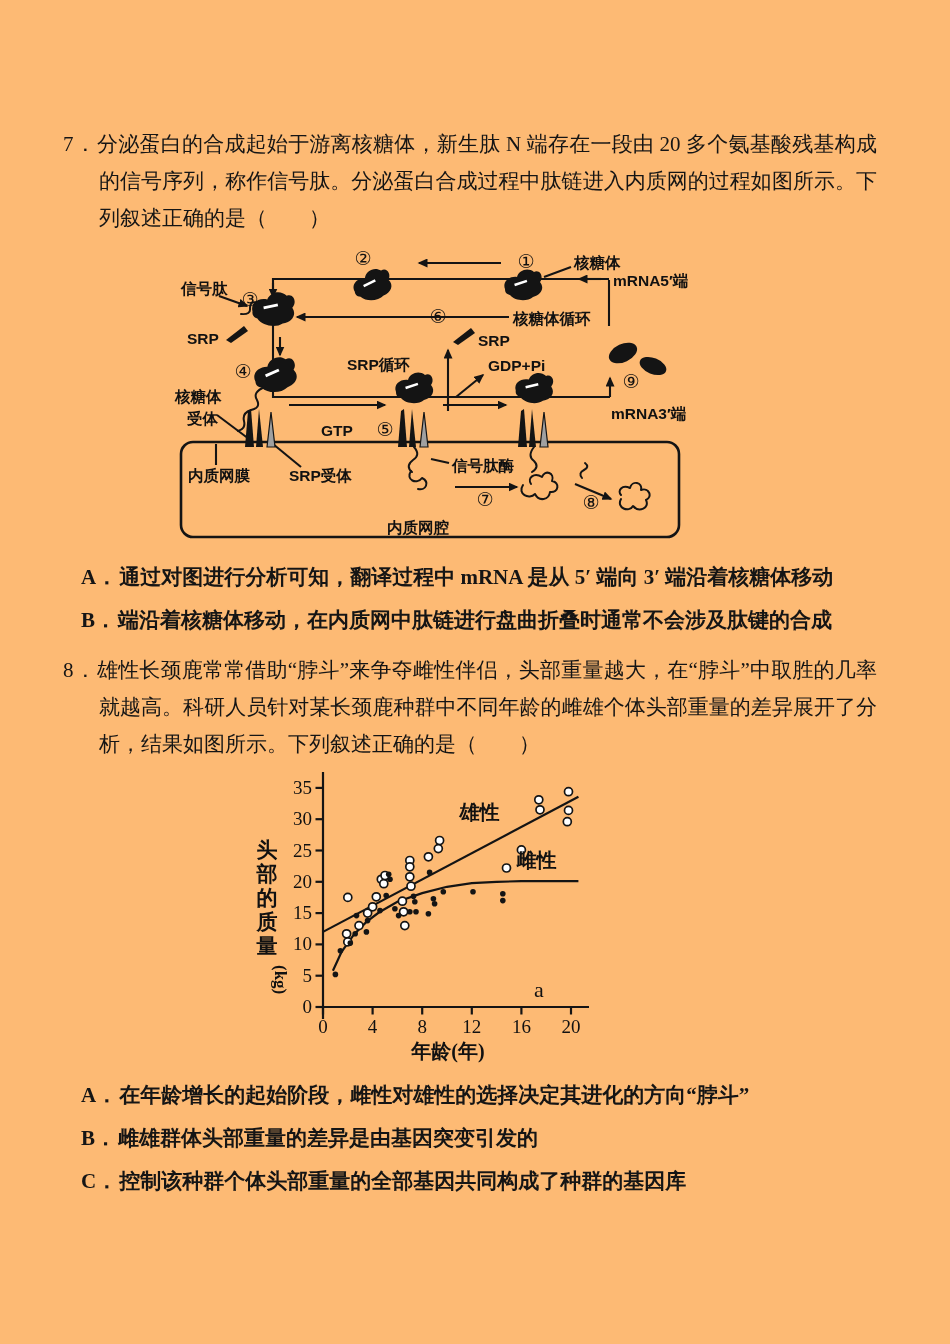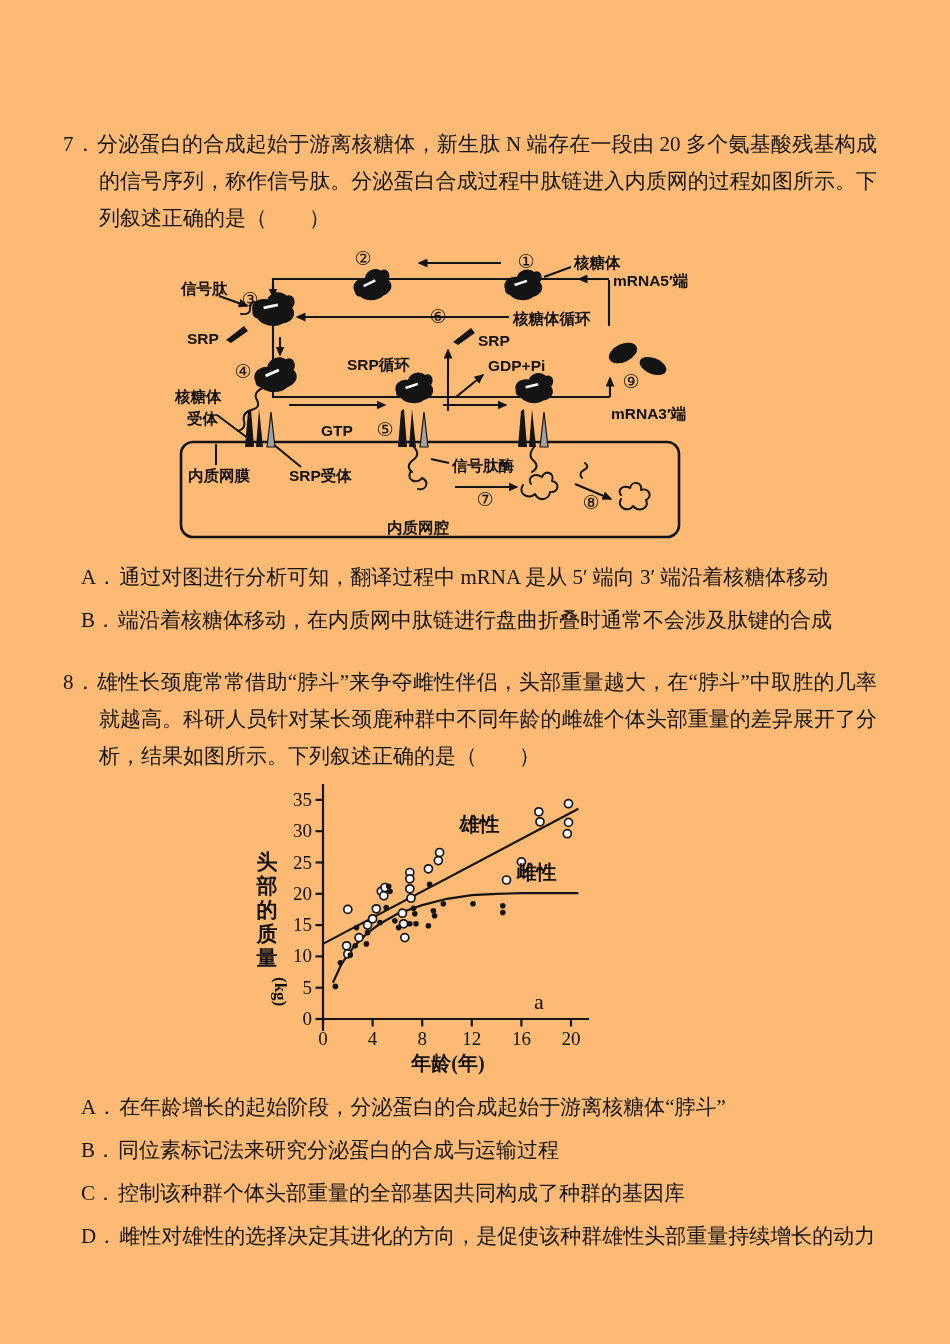--- a/index.html
+++ b/index.html
@@ -8,26 +8,26 @@
     box-sizing:border-box;padding:126px 73px 0 63px;
     font-family:"Liberation Serif","DejaVu Serif",serif;color:#151515;
     overflow:hidden;
   }
   .stem{
     font-size:21px;line-height:37px;text-align:justify;margin:0;
     padding-left:36px;text-indent:-36px;
   }
   .qnum{letter-spacing:1px;}
   ol.opts{list-style:none;margin:14px 0 0 0;padding:0 0 0 18px;}
-  ol.opts li{font-size:21px;line-height:24px;margin:0 0 19px 0;}
+  ol.opts li{font-size:21px;line-height:24px;margin:0 0 19px 0;font-weight:bold;}
   .optlab{margin-right:2px;}
   figure{padding:0;}
   .fig7{margin:10px 0 12px 98px;}
   .fig8{margin:6px 0 8px 180px;}
-  section.q8{margin-top:32px;}
+  section.q8{margin-top:20px;}
   
   .dln{stroke:#141414;stroke-width:2.1;fill:none;}
   .dthick{stroke:#141414;stroke-width:2.6;fill:none;}
   .blob{fill:#141414;}
   .sq{stroke:#141414;stroke-width:2;fill:none;stroke-linecap:round;stroke-linejoin:round;}
   .dl{font-family:"Liberation Sans","DejaVu Sans",sans-serif;font-weight:700;font-size:15.5px;fill:#111;}
   .step{font-family:"DejaVu Sans",sans-serif;font-size:19px;fill:#111;text-anchor:middle;}
   
   .ax{stroke:#141414;stroke-width:2.2;fill:none;}
   .trend{stroke:#141414;stroke-width:2.2;fill:none;}
@@ -294,20 +294,19 @@
             <text transform="translate(32,196) rotate(90)" class="yunit">(kg)</text>
           </g>
         <text class="xlab" x="205" y="289">年龄(年)</text>
         <g id="chart-anno">
             <text x="295.76" y="227.984" class="anno">a</text>
           </g>
       </svg>
     </figure>
 
     <ol class="opts" id="q8-options">
-        <li><span class="optlab">A．</span><span>在年龄增长的起始阶段，分泌蛋白的合成起始于游离核糖体“脖斗”</span></li>
-        <li><span class="optlab">B．</span><span>同位素标记法来研究分泌蛋白的合成与运输过程</span></li>
+        <li><span class="optlab">A．</span><span>在年龄增长的起始阶段，雌性对雄性的选择决定其进化的方向“脖斗”</span></li>
+        <li><span class="optlab">B．</span><span>雌雄群体头部重量的差异是由基因突变引发的</span></li>
         <li><span class="optlab">C．</span><span>控制该种群个体头部重量的全部基因共同构成了种群的基因库</span></li>
-        <li><span class="optlab">D．</span><span>雌性对雄性的选择决定其进化的方向，是促使该种群雄性头部重量持续增长的动力</span></li>
       </ol>
   </section>
 
 </div>
 
 </body></html>

